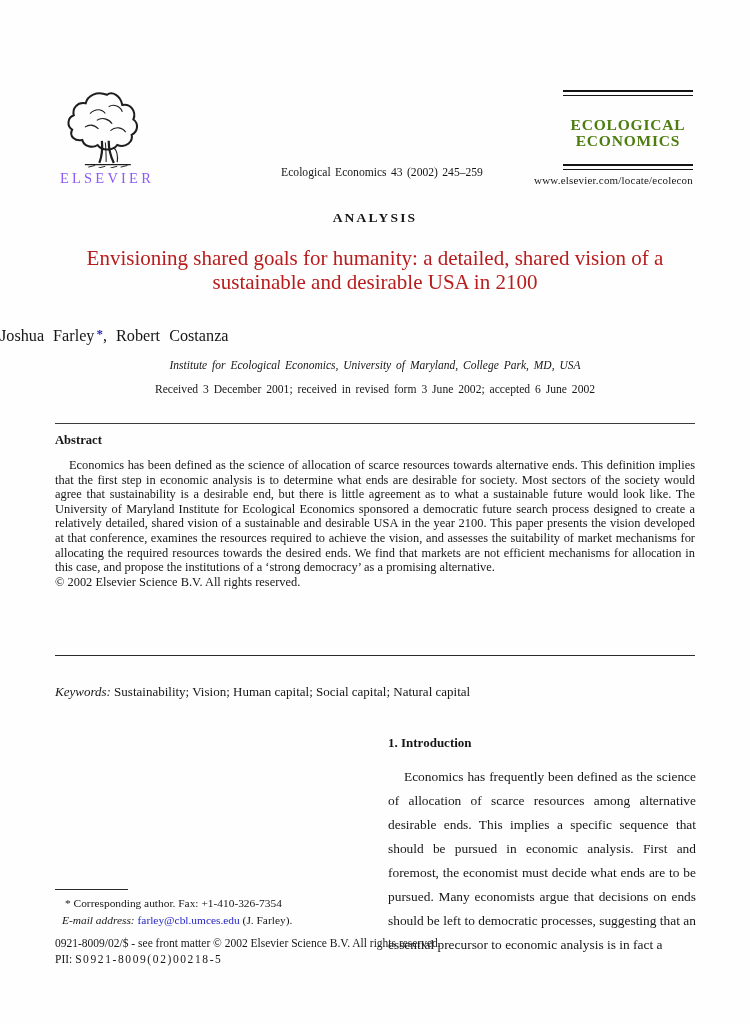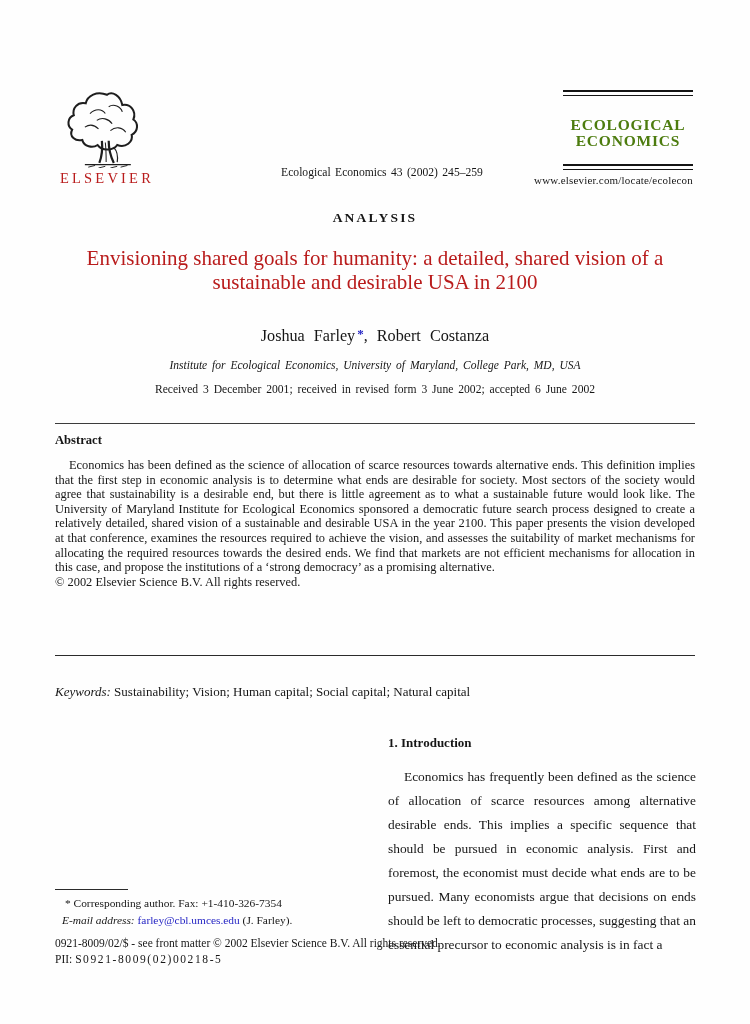--- a/index.html
+++ b/index.html
@@ -8,34 +8,34 @@
     width: 750px;
     height: 1024px;
     background: #fefefe;
     font-family: "Liberation Serif", serif;
     color: #161616;
     overflow: hidden;
   }
   
   .logo-block { position:absolute; left:56px; top:88px; width:102px; text-align:center; }
   .logo-block svg { display:block; margin:0 auto; }
-  .publisher-name { font-size:14.5px; letter-spacing:3.2px; margin-top:2px; color:#b91c1c; }
+  .publisher-name { font-size:14.5px; letter-spacing:3.2px; margin-top:2px; color:#8b5cf6; }
 
   .citation { position:absolute; top:166px; left:7px; width:100%; text-align:center; font-size:11.6px; word-spacing:1.5px; }
 
   .masthead { position:absolute; top:90px; right:57px; width:130px; text-align:center; }
   .dbl-rule { height:3px; border-top:2px solid #141414; border-bottom:1px solid #141414; }
   .mast-name { font-weight:bold; font-size:15.5px; letter-spacing:0.8px; line-height:1.06; margin:21px 0 14px 0; color:#4d7c0f; }
   .website { position:absolute; top:174px; right:57px; font-size:11px; letter-spacing:0.2px; }
 
   .section-label { position:absolute; top:210px; left:0; width:100%; text-align:center; font-weight:bold; font-size:13.5px; letter-spacing:2.2px; word-spacing:3px; }
 
   .article-title { position:absolute; top:246px; left:70px; right:70px; text-align:center; font-size:21px; line-height:24px; color:#b91c1c; }
 
-  .authors { position:absolute; top:326px; left:0; width:100%; text-align:center; font-size:16.2px; word-spacing:5px; }
+  .authors { position:absolute; top:326px; left:0; width:100%; font-size:16.2px; word-spacing:5px; }
   .blue { color:#2525c4; }
   .author-marker { font-size:13px; vertical-align:3px; font-weight:bold; margin-left:2px; }
 
   .affiliation { position:absolute; top:359px; left:0; width:100%; text-align:center; font-style:italic; font-size:11.5px; word-spacing:2px; }
   .history { position:absolute; top:383px; left:0; width:100%; text-align:center; font-size:11.6px; word-spacing:2px; }
 
   .rule-top-abstract { position:absolute; top:423px; left:55px; right:55px; border-top:1.5px solid #3c3c3c; }
   .abstract-heading { position:absolute; top:433px; left:55px; font-weight:bold; font-size:12.6px; }
   .abstract-block { position:absolute; top:458px; left:55px; width:640px; font-size:12.4px; line-height:14.6px; }
   .abstract-text { margin:0; text-align:justify; text-indent:14px; }

